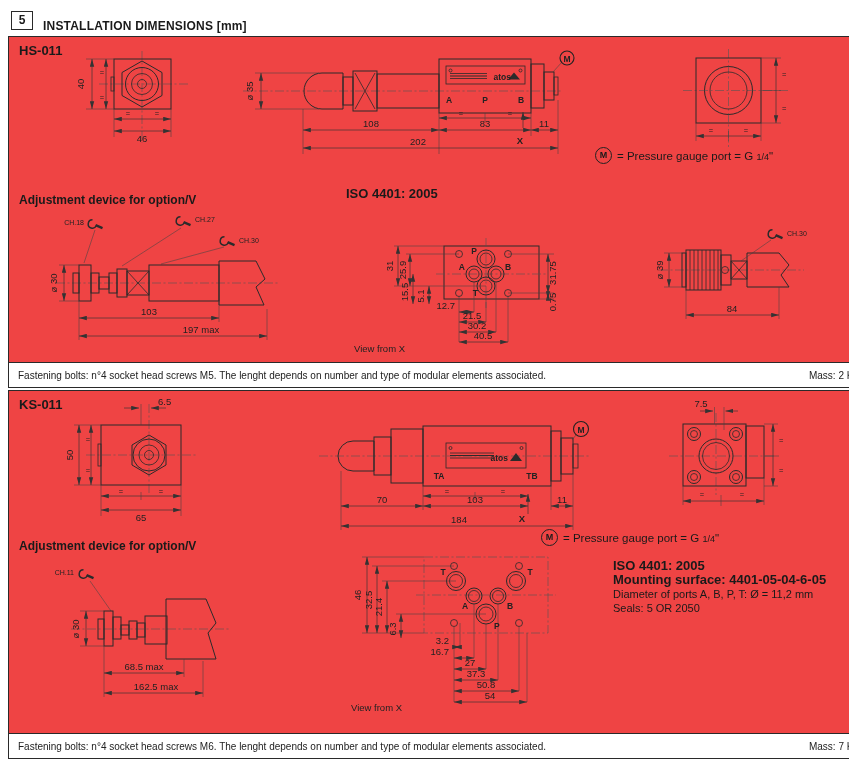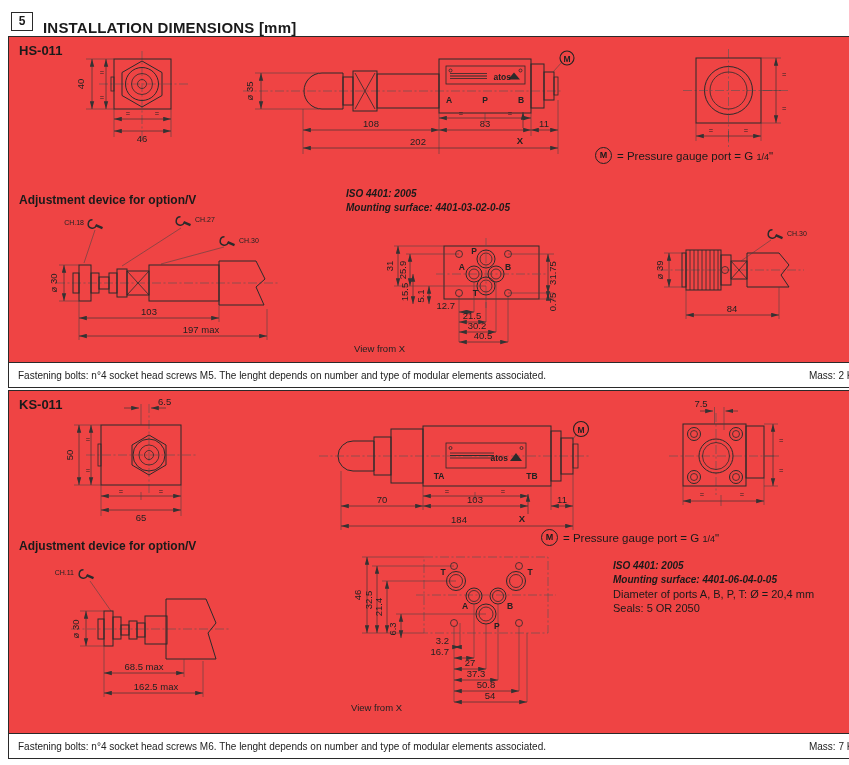--- a/index.html
+++ b/index.html
@@ -1,28 +1,28 @@
 <!DOCTYPE html>
 <html><head>
 <meta charset="utf-8">
 <style>
   html,body { margin:0; padding:0; background:#fff; }
   .page { position:relative; width:849px; height:765px; background:#ffffff;
           font-family:"Liberation Sans", sans-serif; color:#1a1a1a; overflow:hidden; }
   .hdr { position:absolute; top:7px; left:11px; display:flex; align-items:center; gap:10px; }
   .hdr-num { border:1.4px solid #2a2a2a; width:20px; height:17px; text-align:center;
              font-weight:bold; font-size:12px; line-height:17px; }
-  .hdr-title { font-weight:bold; font-size:15px; letter-spacing:.2px;margin-top:12px; }
+  .hdr-title { font-weight:bold; font-size:12px; letter-spacing:.2px;margin-top:12px; }
   .sec-box { position:absolute; border:1.4px solid #2a2a2a; background:#ef4444;padding-left:28px; }
   #hs-box { left:8px; top:36px; width:831px; height:350px; }
   #ks-box { left:8px; top:390px; width:831px; height:367px; }
   .model { position:absolute; left:10px; top:6px; font-weight:bold; font-size:13px; }
   .subtitle { position:absolute; font-weight:bold; font-size:12px; }
   .iso-block { position:absolute; font-size:11px; line-height:14px; }
-  .iso-block .b { font-weight:bold; font-size:10px;font-style:italic; }
+  .iso-block .b { font-weight:bold; font-size:13px; }
   .gauge-note { position:absolute; font-size:11.5px; display:flex; align-items:center; gap:5px; white-space:nowrap; }
   .m-circ { display:inline-block; width:15px; height:15px; border:1.3px solid #222; border-radius:50%;
             text-align:center; line-height:15px; font-size:9px; font-weight:bold; }
   .frac { font-size:9px;text-align:center; }
   .footer-row { position:absolute; left:0; right:0; bottom:0; height:24px; border-top:1px solid #2a2a2a;
                 display:flex; justify-content:space-between; align-items:center; padding:0 9px;
                 font-size:10px; color:#222; background:#fff; }
   svg { position:absolute; overflow:visible; }
   svg text { fill:#222; font-family:"Liberation Sans", sans-serif; }
   .ol  { fill:none; stroke:#2b2b2b; stroke-width:1; }
@@ -204,21 +204,20 @@
       <text class="ch" x="33" y="22" text-anchor="end">CH.18</text>
       <text class="ch" x="144" y="19">CH.27</text>
       <text class="ch" x="188" y="40">CH.30</text>
       <text class="dt" transform="rotate(-90 6 80)" x="6" y="80" text-anchor="middle">ø 30</text>
       <text class="dt" x="98" y="112" text-anchor="middle">103</text>
       <text class="dt" x="150" y="130" text-anchor="middle">197 max</text>
     </svg>
 
     <div class="iso-block" style="left:337px; top:150px">
       <div class="b">ISO 4401: 2005</div>
-      <div class="b">Mounting surface: 4401-03-02-0-05</div>
     </div>
 
     <svg width="270" height="122" style="left:327px; top:201px">
       <g>
         <rect class="ol" x="108" y="8" width="95" height="53"></rect>
         <line class="cl" x1="100" y1="36" x2="212" y2="36"></line>
         <line class="cl" x1="150" y1="0" x2="150" y2="70"></line>
         <circle class="ol" cx="150" cy="21" r="9"></circle>
           <circle class="ol2" cx="150" cy="21" r="6"></circle>
         <circle class="ol" cx="138" cy="36" r="8"></circle>
@@ -512,22 +511,22 @@
       <text class="dt" x="118" y="100" text-anchor="end">16.7</text>
       <text class="dt" x="139" y="111" text-anchor="middle">27</text>
       <text class="dt" x="145" y="122" text-anchor="middle">37.3</text>
       <text class="dt" x="155" y="133" text-anchor="middle">50.8</text>
       <text class="dt" x="159" y="144" text-anchor="middle">54</text>
       <text class="dt" x="20" y="156">View from X</text>
     </svg>
 
     <div class="iso-block" style="left:604px; top:168px">
       <div class="b">ISO 4401: 2005</div>
-      <div class="b">Mounting surface: 4401-06-04-0-05</div>
-      <div>Diameter of ports A, B, P, T: Ø = 20,4 mm</div>
+      <div class="b">Mounting surface: 4401-05-04-6-05</div>
+      <div>Diameter of ports A, B, P, T: Ø = 11,2 mm</div>
       <div>Seals: 5 OR 2050</div>
     </div>
 
     <div class="footer-row">
       <span>Fastening bolts: n°4 socket head screws M6. The lenght depends on number and type of modular elements associated.</span>
       <span>Mass: 7 Kg</span>
     </div>
   </div>
 
 </div>

